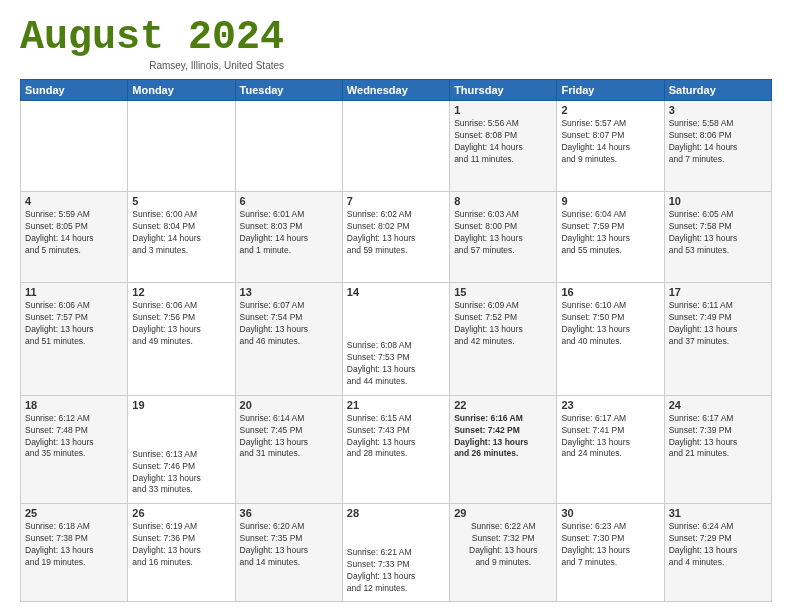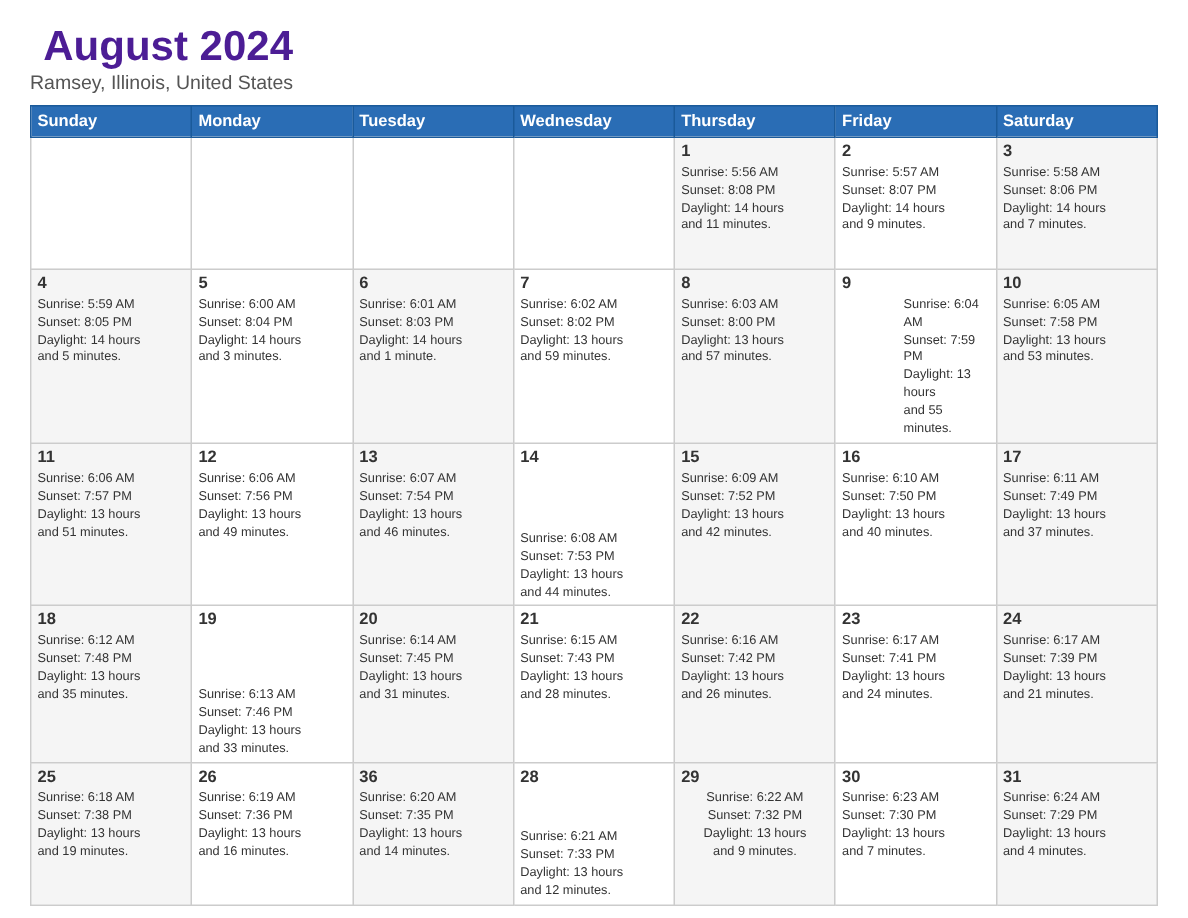--- a/index.html
+++ b/index.html
@@ -45,27 +45,28 @@
     }
     .logo-icon {
       width: 28px;
       height: 28px;
       margin-right: 2px;
     }
     .title-block {
       text-align: right;
     }
     .title-main {
-      font-size: 28px;
-      font-weight: bold;
-      color: #4c1d95;
+      font-size: 40px;
+      font-weight: bold;
+      color: #4d7c0f;
       line-height: 1.1;
+      font-family: Liberation Mono, monospace;
     }
     .title-sub {
-      font-size: 13px;
+      font-size: 10px;
       color: #555;
     }
     .calendar {
       flex: 1;
       border: 1px solid #ccc;
       border-collapse: collapse;
       width: 100%;
       table-layout: fixed;
     }
     .calendar th {
@@ -190,21 +191,21 @@
           </td>
           <td>
             <span class="day-num">8</span>
             <div class="day-info" style="white-space: pre-line;">Sunrise: 6:03 AM
 Sunset: 8:00 PM
 Daylight: 13 hours
 and 57 minutes.</div>
           </td>
           <td>
             <span class="day-num">9</span>
-            <div class="day-info" style="white-space: pre-line; margin-left: 41px;">Sunrise: 6:04 AM
+            <div class="day-info" style="white-space: pre-line;">Sunrise: 6:04 AM
 Sunset: 7:59 PM
 Daylight: 13 hours
 and 55 minutes.</div>
           </td>
           <td>
             <span class="day-num">10</span>
             <div class="day-info" style="white-space: pre-line;">Sunrise: 6:05 AM
 Sunset: 7:58 PM
 Daylight: 13 hours
 and 53 minutes.</div>
@@ -285,21 +286,21 @@
           </td>
           <td>
             <span class="day-num">21</span>
             <div class="day-info" style="white-space: pre-line;">Sunrise: 6:15 AM
 Sunset: 7:43 PM
 Daylight: 13 hours
 and 28 minutes.</div>
           </td>
           <td>
             <span class="day-num">22</span>
-            <div class="day-info" style="white-space: pre-line;">Sunrise: 6:16 AM
+            <div class="day-info" style="white-space: pre-line; font-weight: bold;">Sunrise: 6:16 AM
 Sunset: 7:42 PM
 Daylight: 13 hours
 and 26 minutes.</div>
           </td>
           <td>
             <span class="day-num">23</span>
             <div class="day-info" style="white-space: pre-line;">Sunrise: 6:17 AM
 Sunset: 7:41 PM
 Daylight: 13 hours
 and 24 minutes.</div>

